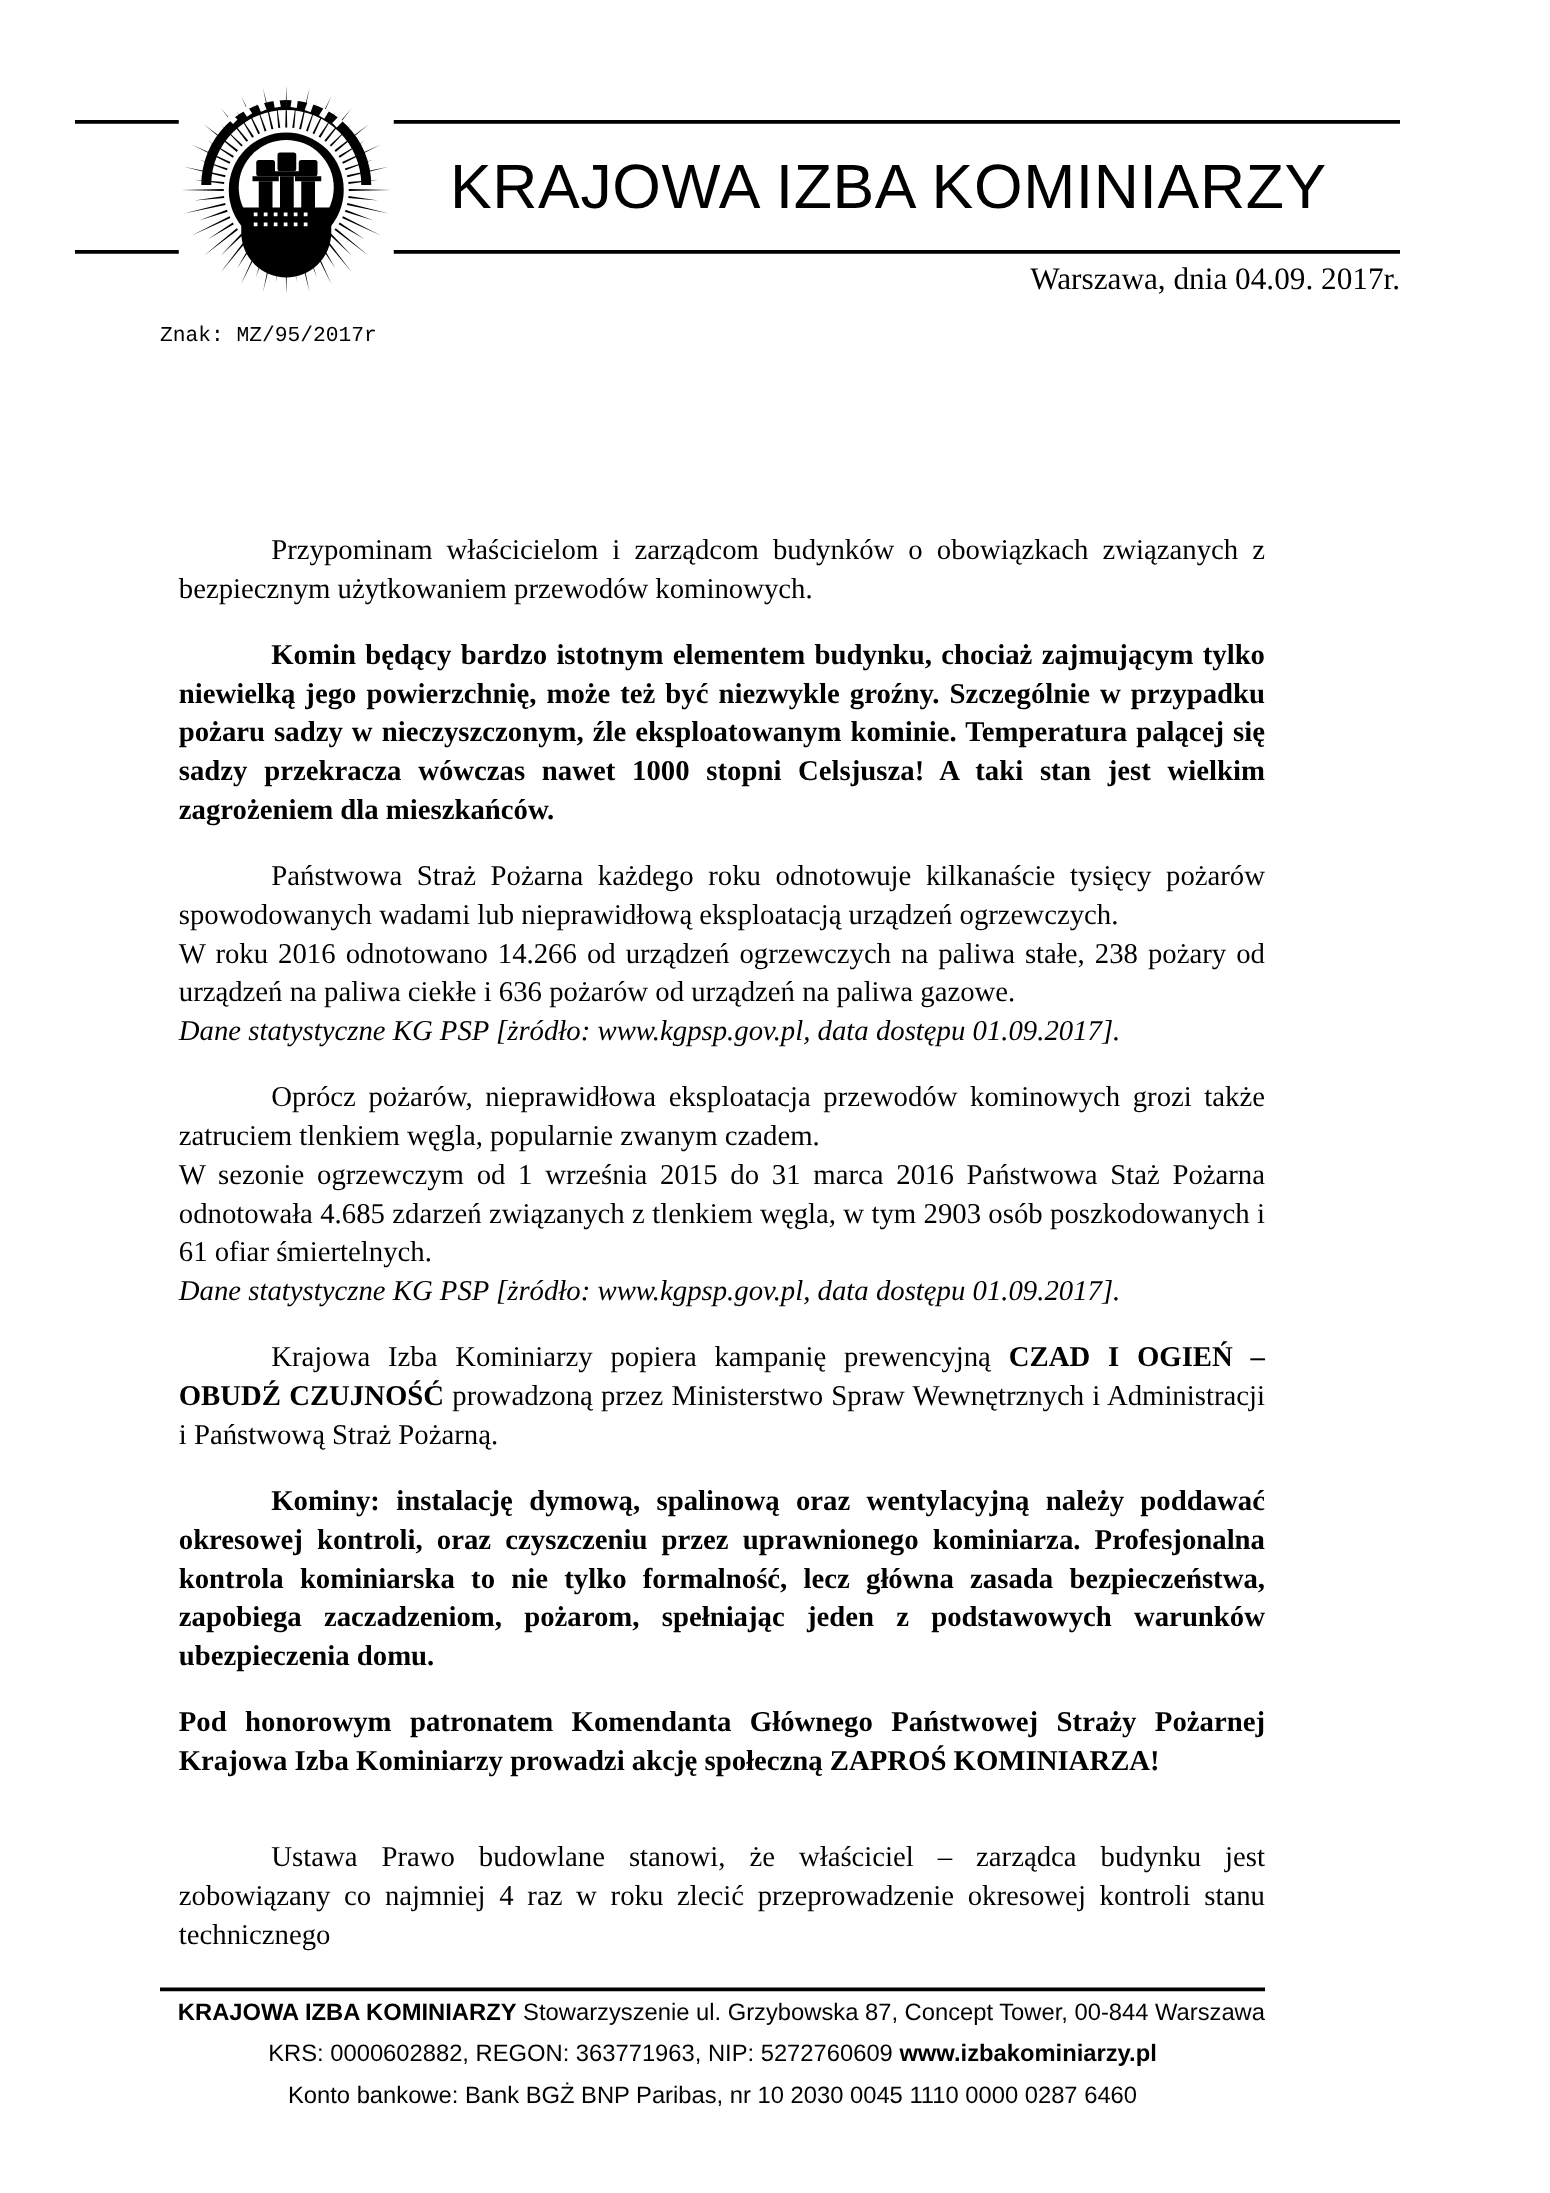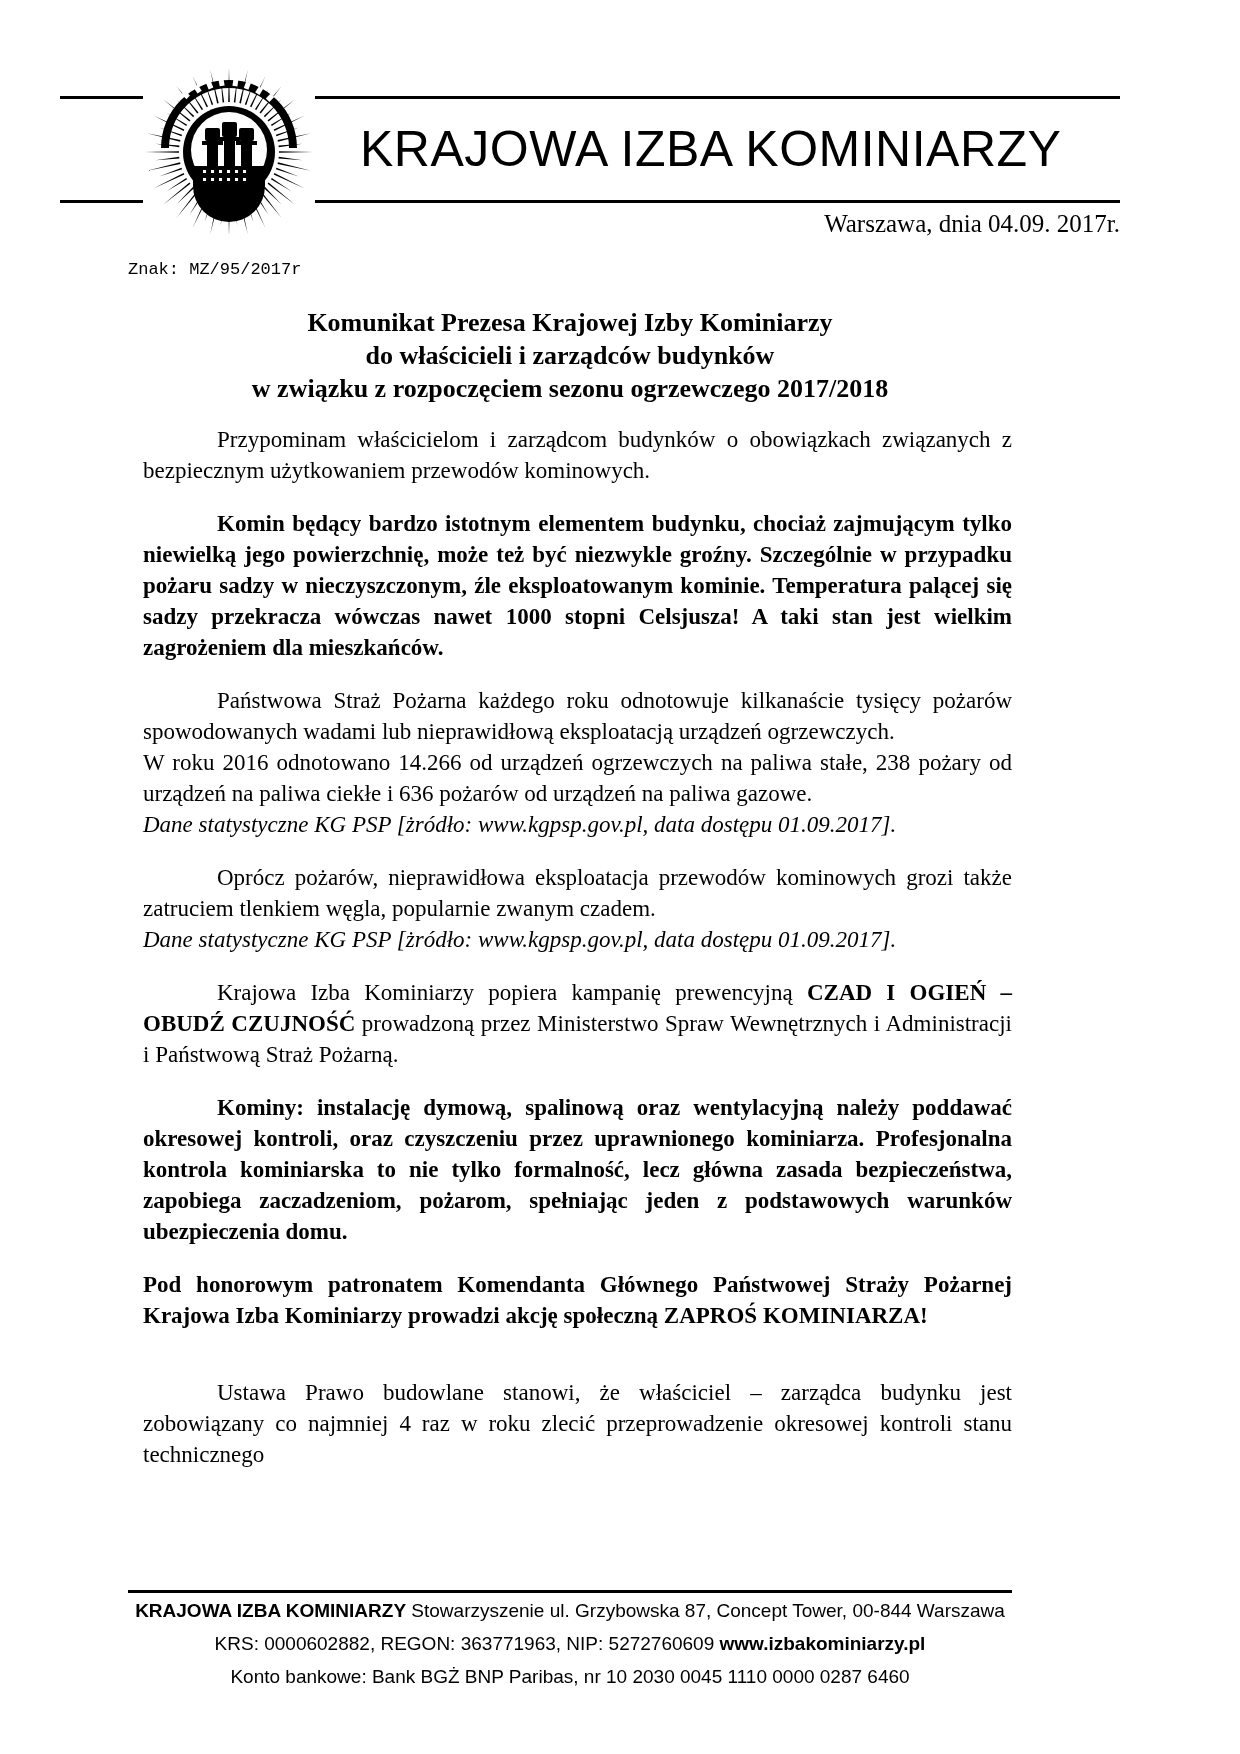--- a/index.html
+++ b/index.html
@@ -140,21 +140,21 @@
   }
   .footer-rule {
     position: absolute;
     left: 128px;
     top: 1590px;
     width: 884px;
     height: 3px;
     background: #000;
   }
   .footer .f-line { display: block; white-space: nowrap; }
-  .footer .f-line.left { text-align: center; }
+  .footer .f-line.left { text-align: right; }
   .footer .bold { font-weight: bold; }
 </style>
 </head>
 <body>
 
 <div class="page">
 
   <div class="letterhead">
     <div class="lh-rule top"></div>
     <div class="lh-rule bottom"></div>
@@ -267,36 +267,32 @@
           <rect x="92" y="116" width="3" height="3"></rect>
             <rect x="100" y="116" width="3" height="3"></rect>
         </g>
       </svg>
     </div>
   </div>
 
   <div class="place-date">Warszawa, dnia 04.09. 2017r.</div>
   <div class="ref-no">Znak: MZ/95/2017r</div>
 
-  <div class="doc-title">
-    <span class="t-line">Komunikat Prezesa Krajowej Izby Kominiarzy</span>
-    <span class="t-line">do właścicieli i zarządców budynków</span>
-    <span class="t-line">w związku z rozpoczęciem sezonu ogrzewczego 2017/2018</span>
-  </div>
 
   <div class="body">
     <p>Przypominam właścicielom i zarządcom budynków o obowiązkach związanych z bezpiecznym użytkowaniem przewodów kominowych.</p>
 
     <p class="b">Komin będący bardzo istotnym elementem budynku, chociaż zajmującym tylko niewielką jego powierzchnię, może też być niezwykle groźny. Szczególnie w przypadku pożaru sadzy w nieczyszczonym,  źle eksploatowanym kominie. Temperatura palącej się sadzy przekracza wówczas nawet 1000 stopni Celsjusza! A taki stan jest wielkim zagrożeniem dla mieszkańców.</p>
 
     <p class="tight">Państwowa Straż Pożarna każdego roku odnotowuje kilkanaście tysięcy pożarów spowodowanych wadami lub nieprawidłową eksploatacją urządzeń ogrzewczych.</p>
     <p class="noindent tight">W roku 2016 odnotowano 14.266 od urządzeń ogrzewczych na paliwa stałe, 238 pożary od urządzeń na paliwa ciekłe i 636 pożarów od urządzeń na paliwa gazowe.</p>
     <p class="noindent it">Dane statystyczne KG PSP [żródło: www.kgpsp.gov.pl, data dostępu 01.09.2017].</p>
 
     <p class="tight">Oprócz pożarów, nieprawidłowa eksploatacja przewodów kominowych grozi także zatruciem tlenkiem węgla, popularnie zwanym czadem.</p>
+    <p class="noindent tight">W sezonie ogrzewczym od 1 września 2015 do 31 marca 2016 Państwowa Staż Pożarna odnotowała 4.685 zdarzeń związanych z tlenkiem węgla, w tym 2903 osób poszkodowanych i 61 ofiar śmiertelnych.</p>
     <p class="noindent it">Dane statystyczne KG PSP [żródło: www.kgpsp.gov.pl, data dostępu 01.09.2017].</p>
 
     <p><span>Krajowa Izba Kominiarzy popiera kampanię prewencyjną </span><span class="b-in">CZAD I OGIEŃ – OBUDŹ CZUJNOŚĆ</span><span> prowadzoną przez Ministerstwo Spraw Wewnętrznych i Administracji i Państwową Straż Pożarną.</span></p>
 
     <p class="b">Kominy: instalację dymową, spalinową oraz wentylacyjną należy poddawać okresowej kontroli, oraz czyszczeniu przez uprawnionego kominiarza. Profesjonalna kontrola kominiarska to nie tylko formalność, lecz główna zasada bezpieczeństwa, zapobiega zaczadzeniom, pożarom, spełniając jeden z podstawowych  warunków ubezpieczenia domu.</p>
 
     <p class="b noindent gap-lg">Pod honorowym patronatem Komendanta Głównego Państwowej Straży Pożarnej Krajowa Izba Kominiarzy prowadzi akcję społeczną ZAPROŚ KOMINIARZA!</p>
 
     <p>Ustawa Prawo budowlane stanowi, że właściciel – zarządca budynku jest zobowiązany co najmniej 4 raz w roku zlecić przeprowadzenie okresowej kontroli stanu technicznego</p>
   </div>

